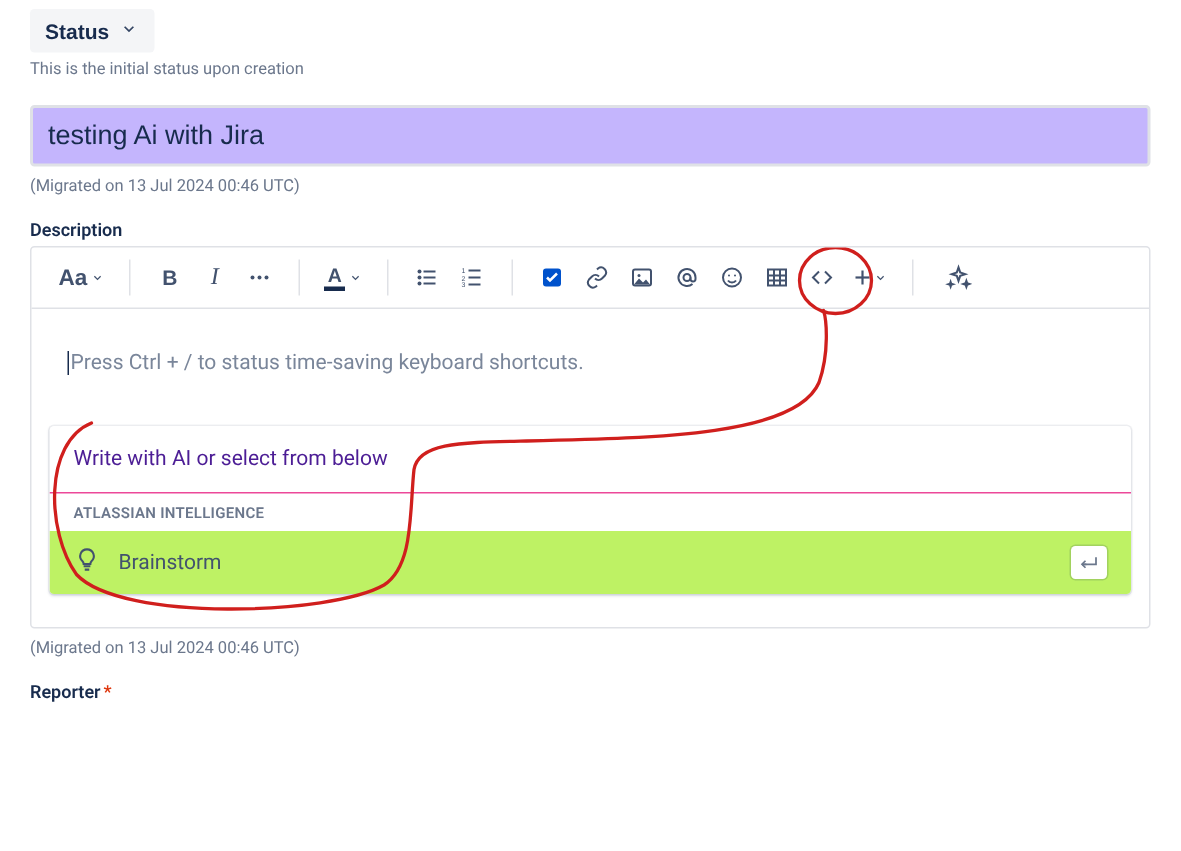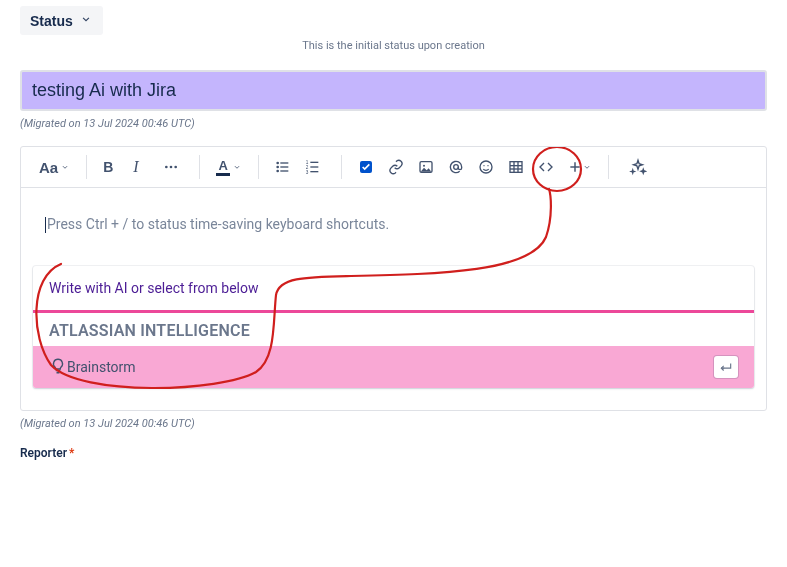--- a/index.html
+++ b/index.html
@@ -26,28 +26,26 @@
     font-weight: 600;
     font-size: 12px;
     color: var(--text);
     margin-bottom: 4px;
   }
   .req { color: #DE350B; margin-left: 2px; }
   .helper {
     font-size: 11px;
     color: var(--light);
     margin-top: 4px;
-    text-align: center;
   }
   .migrated {
     font-size: 11px;
     color: var(--light);
     margin-top: 6px;
     margin-bottom: 16px;
-    font-style: italic;
   }
   .status-block { margin-top: 6px; }
   .dropdown-btn {
     display: inline-flex;
     align-items: center;
     gap: 6px;
     background: var(--dropdown-bg);
     border: none;
     border-radius: 3px;
     padding: 6px 10px;
@@ -77,20 +75,21 @@
     align-items: center;
     padding: 6px 14px;
     gap: 4px;
     border-bottom: 1px solid var(--border);
   }
   .tb-group { display: flex; align-items: center; gap: 2px; }
   .divider { width: 1px; height: 24px; background: var(--border); margin: 0 8px; }
   .tb-btn {
     display: inline-flex;
     align-items: center;
+    justify-content: center;
     min-width: 28px;
     height: 28px;
     border: none;
     background: transparent;
     border-radius: 3px;
     cursor: pointer;
     color: #42526E;
     padding: 0 4px;
     font-size: 14px;
   }
@@ -122,33 +121,33 @@
     overflow: hidden;
     box-shadow: 0 1px 2px rgba(9,30,66,.15), 0 0 0 1px rgba(9,30,66,.06);
     background: #fff;
   }
   .ai-input-row {
     padding: 14px 16px;
     font-size: 14px;
     color: #4c1d95;
   }
   .ai-section-label {
-    font-size: 16px;
+    font-size: 10px;
     font-weight: 600;
     color: #6B778C;
     padding: 8px 16px 6px 16px;
     letter-spacing: .2px;
-    border-top: 3px solid #ec4899;
+    border-top: 1px solid #ec4899;
   }
   .ai-option {
     display: flex;
     align-items: center;
-    gap: 0;
+    gap: 12px;
     padding: 10px 16px;
-    background: #f9a8d4;
+    background: #bef264;
     color: #42526E;
     font-size: 14px;
     position: relative;
   }
   .enter-badge {
     margin-left: auto;
     width: 24px; height: 22px;
     border-radius: 3px;
     background: #fff;
     box-shadow: 0 0 0 1px rgba(9,30,66,.15);
@@ -182,20 +181,21 @@
 </div>
 
 <div class="section-gap"></div>
 
 <div class="field">
   <input class="text-input" type="text" value="testing Ai with Jira" style="">
 </div>
 <div class="migrated">(Migrated on 13 Jul 2024 00:46 UTC)</div>
 
 <div class="field" style="position:relative;">
+  <div class="label">Description</div>
 
   <div class="desc-box" style="position:relative;">
 
     <div class="toolbar">
       <button class="tb-btn tb-text tb-Aa">
         <span>Aa</span>
         <svg width="10" height="10" viewBox="0 0 24 24">
             <path d="M7 10l5 5 5-5" fill="none" stroke="#42526E" stroke-width="2"></path>
           </svg>
       </button>

